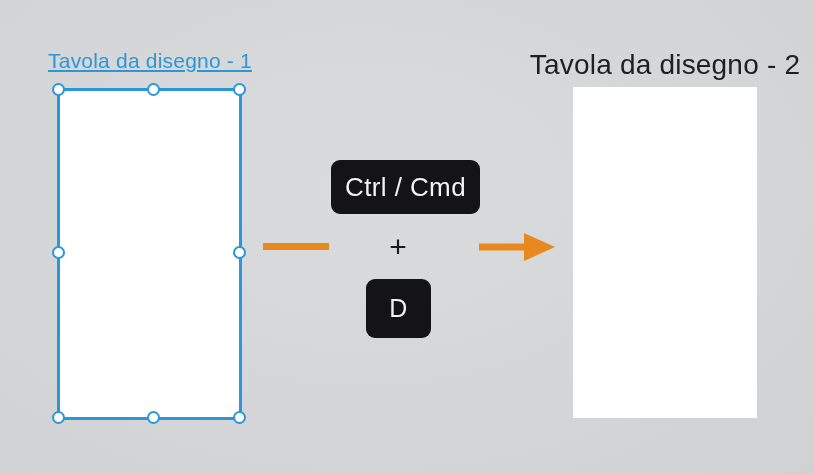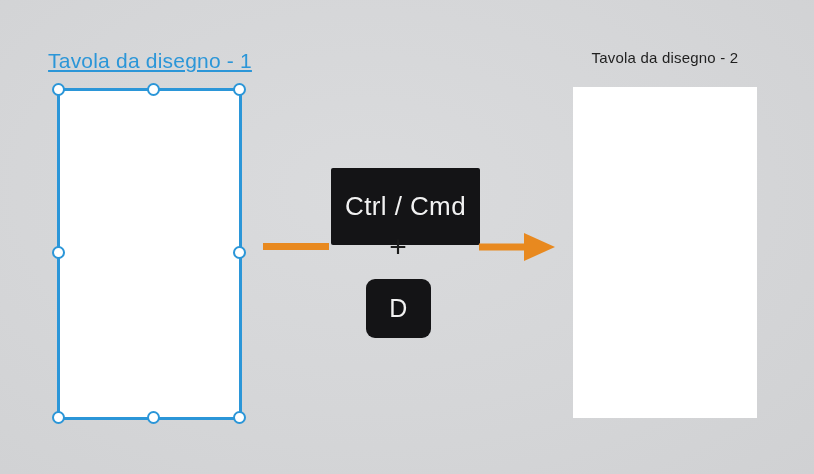--- a/index.html
+++ b/index.html
@@ -68,21 +68,21 @@
   .handle.h-bc { left: 147px; top: 411px; }
   .handle.h-br { left: 233px; top: 411px; }
 
   
   #artboard-2-label {
     position: absolute;
     left: 515px;
     top: 49px;
     width: 300px;
     text-align: center;
-    font-size: 15px;
+    font-size: 28px;
     color: #1f1f1f;
     letter-spacing: 0.2px;
     white-space: nowrap;
   }
   #artboard-2-surface {
     position: absolute;
     left: 573px;
     top: 87px;
     width: 184px;
     height: 331px;
@@ -112,24 +112,24 @@
     background: #141416;
     color: #f2f2f2;
     display: flex;
     align-items: center;
     justify-content: center;
     font-size: 26px;
     letter-spacing: 0.4px;
   }
   #key-ctrl-cmd {
     left: 331px;
-    top: 168px;
+    top: 160px;
     width: 149px;
-    height: 77px;
-    border-radius: 2px;
+    height: 54px;
+    border-radius: 9px;
   }
   #key-d {
     left: 366px;
     top: 279px;
     width: 65px;
     height: 59px;
     border-radius: 9px;
     font-size: 25px;
   }
   #key-plus {

